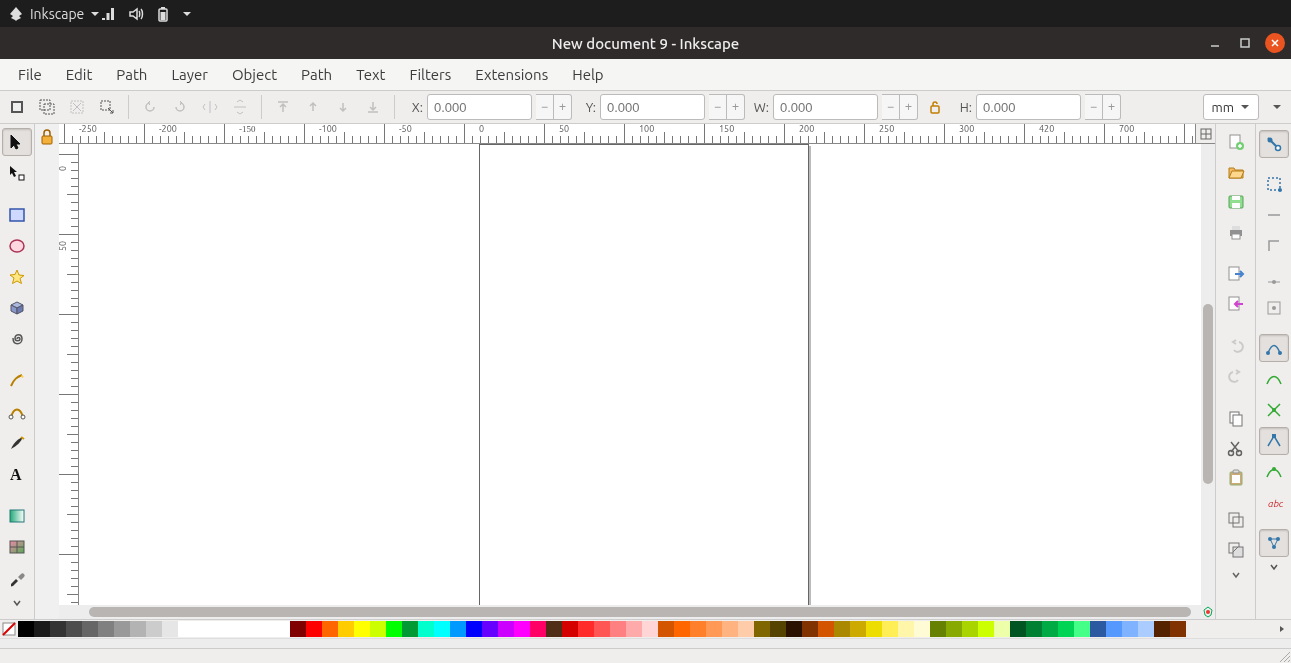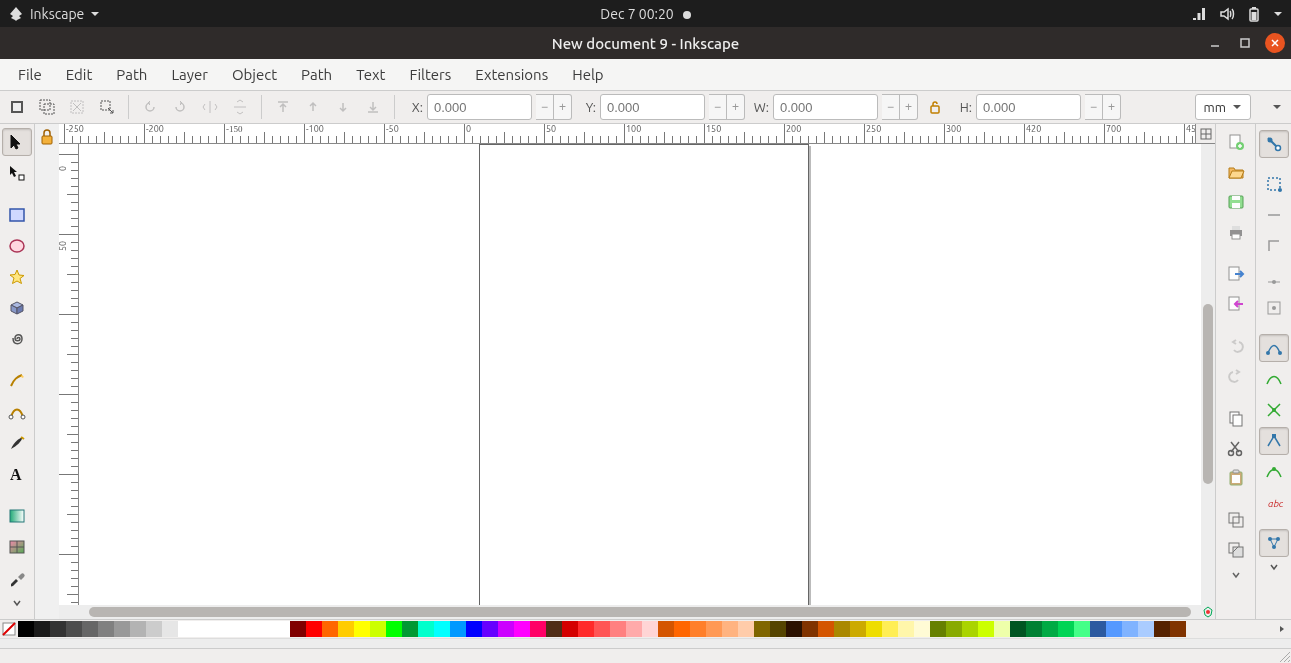--- a/index.html
+++ b/index.html
@@ -25,21 +25,21 @@
   .tc-btn { width:26px; height:26px; display:flex; align-items:center; justify-content:center; border:1px solid transparent; border-radius:3px;}
   .tc-btn.dis { opacity:0.45; }
   .tc-sep { width:1px; height:24px; background:#ccc; margin:0 4px;}
   .coord { display:flex; align-items:center; gap:4px; margin-left:4px;}
   .coord .lbl { color:#555; width:16px; text-align:right;}
   .coord input { width:105px; height:26px; border:1px solid #bbb; border-radius:3px; padding:0 6px; font-size:13px; color:#aaa; background:#fff;}
   .spin { display:flex; flex-direction:row; }
   .spin button { width:18px; height:26px; border:1px solid #bbb; background:#f6f6f6; font-size:12px; color:#999; display:flex; align-items:center; justify-content:center;}
   .spin button:first-child{ border-radius:0; border-left:0;}
   .spin button:last-child{ border-radius:0 3px 3px 0; border-left:0;}
-  .unit { margin-left:auto; margin-right:12px; border:1px solid #bbb; border-radius:3px; height:26px; display:flex; align-items:center; padding:0 8px; gap:6px; background:#fff;}
+  .unit { margin-left:auto; margin-right:4px; border:1px solid #bbb; border-radius:3px; height:26px; display:flex; align-items:center; padding:0 8px; gap:6px; background:#fff;}
   .overflow-arrow { width:20px; display:flex; align-items:center; justify-content:center;}
   
   .workarea { flex:1; display:flex; min-height:0; }
   .toolbox { width:35px; background:#f0eeed; border-right:1px solid #ccc; display:flex; flex-direction:column; align-items:center; padding-top:4px; gap:3px;}
   .tool { width:30px; height:28px; display:flex; align-items:center; justify-content:center; border:1px solid transparent; border-radius:3px; }
   .tool.active { background:#e4e0dd; border:1px solid #b5afaa; box-shadow: inset 0 1px 2px rgba(0,0,0,0.15);}
   .tool.collapse { height:16px; }
   .lockbar { width:24px; display:flex; align-items:flex-start; justify-content:center; padding-top:4px;}
   .canvaswrap { flex:1; display:flex; flex-direction:column; min-width:0;}
   .hruler { height:20px; background:#fff; border-bottom:1px solid #888; position:relative; font-size:9px; color:#555; overflow:hidden;}
@@ -69,44 +69,40 @@
   .palette { flex:1; display:flex; height:16px; overflow:hidden;}
   .sw { width:16px; height:16px; flex-shrink:0;}
   .pal-arrow { width:18px; display:flex; align-items:center; justify-content:center;}
   
   .status { height:15px; background:#f0eeed; border-top:1px solid #ccc;}
   .status .resize { float:right; width:14px; height:14px;}
   
   .htick { position:absolute; top:0; bottom:0; border-left:1px solid #777;}
   .htick.minor { top:12px;}
   .htick.med { top:8px;}
-  .htick span { position:absolute; top:0px; left:1px; white-space:nowrap;}
+  .htick span { position:absolute; top:0px; left:14px; white-space:nowrap;}
   .vtick { position:absolute; left:0; right:0; border-top:1px solid #777;}
   .vtick.minor { left:12px;}
   .vtick.med { left:8px;}
   .vtick span { position:absolute; left:1px; top:0; writing-mode: vertical-rl; transform: rotate(180deg); transform-origin: 4px 8px; white-space:nowrap;}
   svg { display:block; }
   .pal-scroll { height:10px; background:#ededed; border-top:1px solid #ddd;}
 </style>
 </head>
 <body>
 
 <div class="sysbar">
   <div class="app">
     <svg width="16" height="16" viewBox="0 0 16 16">
         <path d="M8 1l6 7-3 2 2 2-4 2-1 1-1-1-4-2 2-2-3-2z"></path>
       </svg>
     <span>Inkscape</span>
     <svg width="10" height="10" viewBox="0 0 10 10">
         <path d="M1 3l4 4 4-4z"></path>
       </svg>
-  </div>
-  <div class="center">
-    <span>Dec 7  00:20</span>
-    <span style="display:inline-block;width:8px;height:8px;background:#ddd;border-radius:50%;margin-left:6px;vertical-align:middle;"></span>
   </div>
   <div class="tray">
     <svg width="16" height="16" viewBox="0 0 16 16">
         <path d="M2 12h3v2H2zM6.5 7h3v7h-3zM11 2h3v12h-3z"></path>
       </svg>
     <svg width="16" height="16" viewBox="0 0 16 16">
         <path d="M2 6h3l4-3v10l-4-3H2zM11 5c1 1 1 5 0 6M13 3c2 2 2 8 0 10" fill="none" stroke="#ddd" stroke-width="1.5"></path>
       </svg>
     <svg width="14" height="16" viewBox="0 0 14 16">
         <rect x="3" y="3" width="8" height="12" rx="1" fill="none" stroke="#ddd" stroke-width="1.5"></rect>

